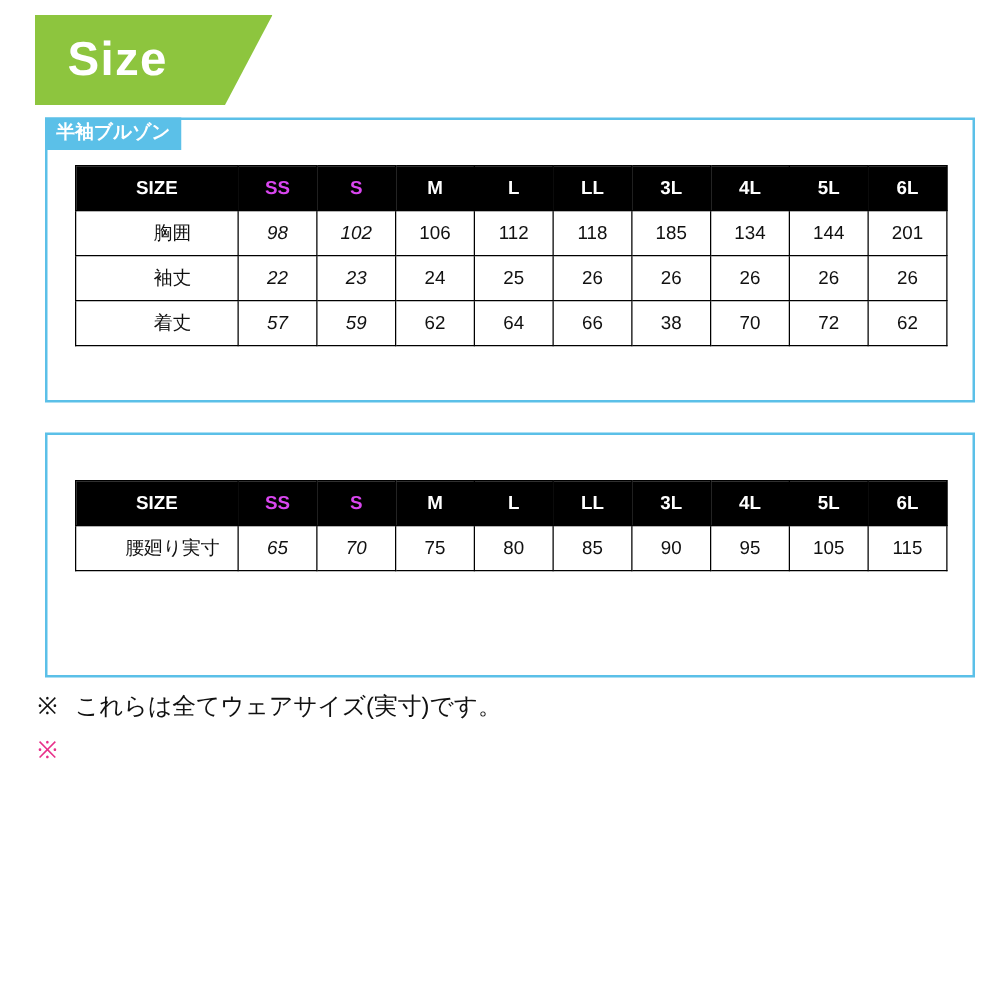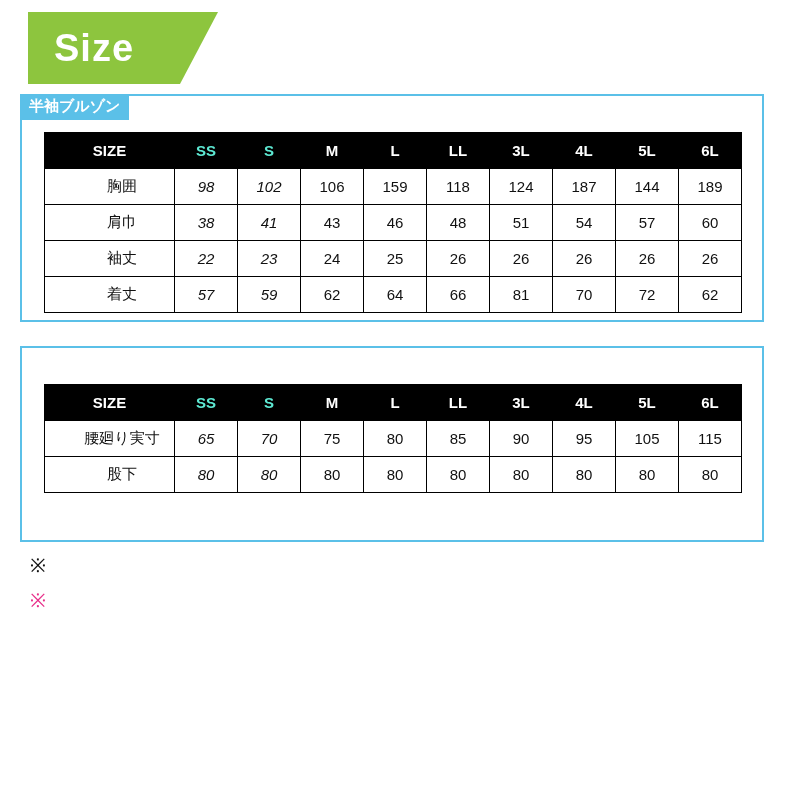--- a/index.html
+++ b/index.html
@@ -35,21 +35,21 @@
     font-size: 38px;
     font-weight: bold;
     letter-spacing: 1px;
     padding-left: 26px;
     line-height: 1;
   }
 
   
   .section {
     position: absolute;
-    left: 20px;
+    left: 36px;
     width: 744px;
     border: 2px solid #5bc0e8;
     background: #ffffff;
   }
   #section-jacket { top: 94px; height: 228px; }
   #section-pants  { top: 346px; height: 196px; }
 
   .section-label {
     position: absolute;
     top: -2px;
@@ -85,21 +85,21 @@
   }
   
   table.size-table thead th {
     background: #000000;
     color: #ffffff;
     font-weight: bold;
     font-size: 15px;
     border: 1px solid #000000;
   }
   table.size-table thead th.pink {
-    color: #5eead4;
+    color: #d946ef;
   }
   
   table.size-table tbody th {
     font-weight: normal;
     text-align: center;
     background: #ffffff;
     color: #111111;
     font-size: 15px;
     padding-left: 27px;
   }
@@ -170,59 +170,47 @@
             <th>5L</th>
             <th>6L</th>
           </tr>
         </thead>
         <tbody>
           <tr>
             <th>胸囲</th>
             <td class="pink">98</td>
             <td class="pink">102</td>
             <td>106</td>
-            <td>159</td>
+            <td>112</td>
             <td>118</td>
-            <td>124</td>
-            <td>187</td>
+            <td>185</td>
+            <td>134</td>
             <td>144</td>
-            <td>189</td>
-          </tr>
-          <tr>
-            <th>肩巾</th>
-            <td class="pink">38</td>
-            <td class="pink">41</td>
-            <td>43</td>
-            <td>46</td>
-            <td>48</td>
-            <td>51</td>
-            <td>54</td>
-            <td>57</td>
-            <td>60</td>
+            <td>201</td>
           </tr>
           <tr>
             <th>袖丈</th>
             <td class="pink">22</td>
             <td class="pink">23</td>
             <td>24</td>
             <td>25</td>
             <td>26</td>
             <td>26</td>
             <td>26</td>
             <td>26</td>
             <td>26</td>
           </tr>
           <tr>
             <th>着丈</th>
             <td class="pink">57</td>
             <td class="pink">59</td>
             <td>62</td>
             <td>64</td>
             <td>66</td>
-            <td>81</td>
+            <td>38</td>
             <td>70</td>
             <td>72</td>
             <td>62</td>
           </tr>
         </tbody>
       </table>
     </div>
   </div>
 
   <div class="section" id="section-pants">
@@ -260,39 +248,28 @@
             <td class="pink">65</td>
             <td class="pink">70</td>
             <td>75</td>
             <td>80</td>
             <td>85</td>
             <td>90</td>
             <td>95</td>
             <td>105</td>
             <td>115</td>
           </tr>
-          <tr>
-            <th>股下</th>
-            <td class="pink">80</td>
-            <td class="pink">80</td>
-            <td>80</td>
-            <td>80</td>
-            <td>80</td>
-            <td>80</td>
-            <td>80</td>
-            <td>80</td>
-            <td>80</td>
-          </tr>
         </tbody>
       </table>
     </div>
   </div>
 
   <div class="notes">
     <div class="note-line note-black">
       <span class="note-mark">※</span>
+      <span>これらは全てウェアサイズ(実寸)です。</span>
     </div>
     <div class="note-line note-pink">
       <span class="note-mark">※</span>
     </div>
   </div>
 
 </div>
 
 </body></html>

